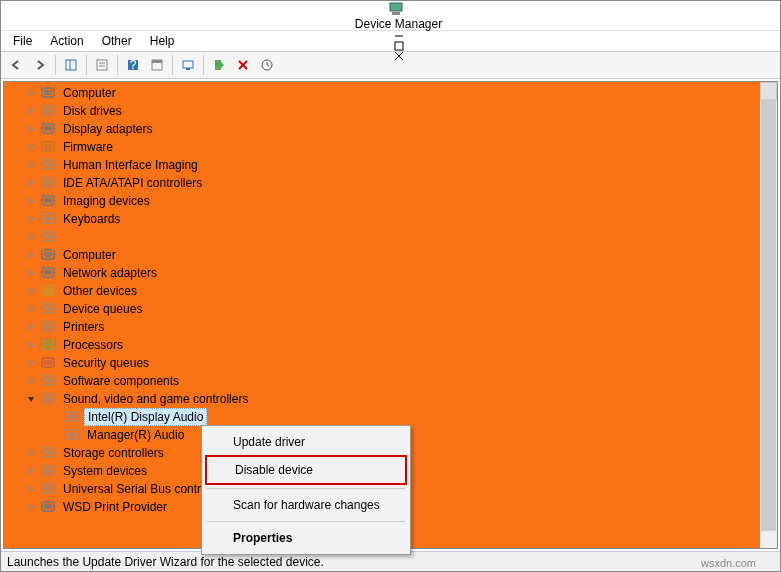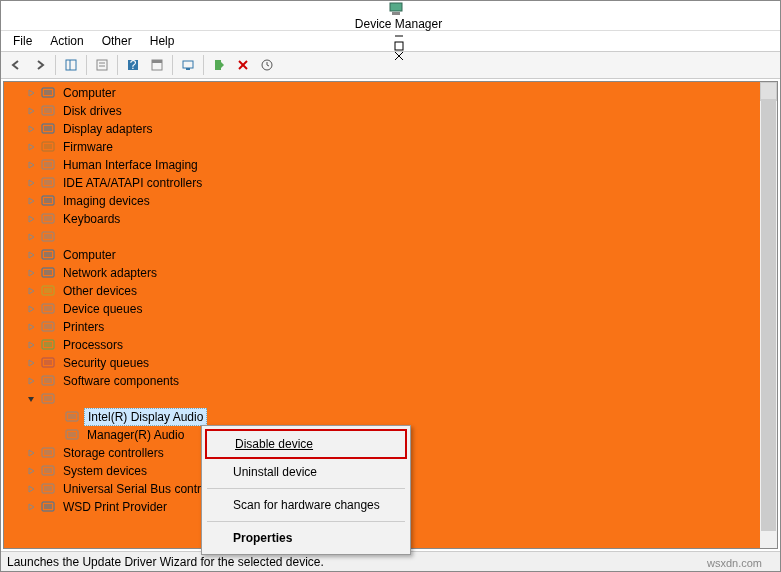--- a/index.html
+++ b/index.html
@@ -33,26 +33,26 @@
 .tree-row.level-2 { padding-left: 40px; }
 .tree-row .expander { width: 14px; height: 14px; display: inline-flex; align-items: center; justify-content: center; color: #666; font-size: 10px; }
 .tree-row .dev-icon { width: 16px; height: 16px; margin: 0 4px 0 2px; display: inline-flex; align-items: center; justify-content: center; }
 .tree-row .label { padding: 1px 3px; }
 .tree-row.selected .label { background: #cde8ff; border: 1px dotted #7ab; }
 
 
 .context-menu { position: absolute; left: 200px; top: 424px; width: 210px; background: #f2f2f2; border: 1px solid #999; box-shadow: 2px 2px 4px rgba(0,0,0,0.3); padding: 3px; z-index: 10; }
 .context-menu .menu-row { padding: 6px 20px 6px 28px; }
 .context-menu .menu-sep { height: 1px; background: #ccc; margin: 3px 2px; }
-.context-menu .highlight { border: 2px solid #c00; text-decoration: underline; }
+.context-menu .highlight { border: 2px solid #c00; }
 .context-menu .bold { font-weight: bold; }
 
 
 .statusbar { position: absolute; bottom: 0; left: 0; right: 0; height: 20px; background: #f0f0f0; border-top: 1px solid #ccc; padding: 2px 6px; display: flex; align-items: center; }
-.watermark { position: absolute; bottom: 2px; right: 18px; font-size: 11px; color: #888; }
+.watermark { position: absolute; bottom: 2px; right: 24px; font-size: 11px; color: #888; }
 
 svg { display: block; }
 </style>
 </head>
 <body>
 
 <div class="titlebar">
   <span class="app-icon">
     <svg width="16" height="16">
         <rect x="2" y="2" width="12" height="8" fill="#5a8" stroke="#365"></rect>
@@ -397,20 +397,21 @@
             <svg width="10" height="10">
               <path d="M2 3 L8 3 L5 8 Z" fill="#333"></path>
             </svg>
           </span>
           <span class="dev-icon">
             <svg width="16" height="16">
               <rect x="2" y="3" width="12" height="9" rx="1" fill="none" stroke="#888"></rect>
               <rect x="4" y="5" width="8" height="5" fill="#888" opacity="0.5"></rect>
             </svg>
           </span>
+          <span class="label">Sound, video and game controllers</span>
         </div>
         <div class="tree-row level-2 selected">
           <span class="expander"></span>
           <span class="dev-icon">
             <svg width="16" height="16">
               <rect x="2" y="3" width="12" height="9" rx="1" fill="none" stroke="#888"></rect>
               <rect x="4" y="5" width="8" height="5" fill="#888" opacity="0.5"></rect>
             </svg>
           </span>
           <span class="label">Intel(R) Display Audio</span>
@@ -482,22 +483,22 @@
           <span class="label">WSD Print Provider</span>
         </div>
       </div>
   </div>
   <div class="scrollbar-v">
       <div class="thumb"></div>
     </div>
 </div>
 
 <div class="context-menu">
+  <div class="menu-row">Update driver</div>
   <div class="menu-row highlight">Disable device</div>
-  <div class="menu-row">Uninstall device</div>
   <div class="menu-sep"></div>
   <div class="menu-row">Scan for hardware changes</div>
   <div class="menu-sep"></div>
   <div class="menu-row bold">Properties</div>
 </div>
 
 <div class="statusbar">
   <span>Launches the Update Driver Wizard for the selected device.</span>
 </div>
 <div class="watermark">wsxdn.com</div>

